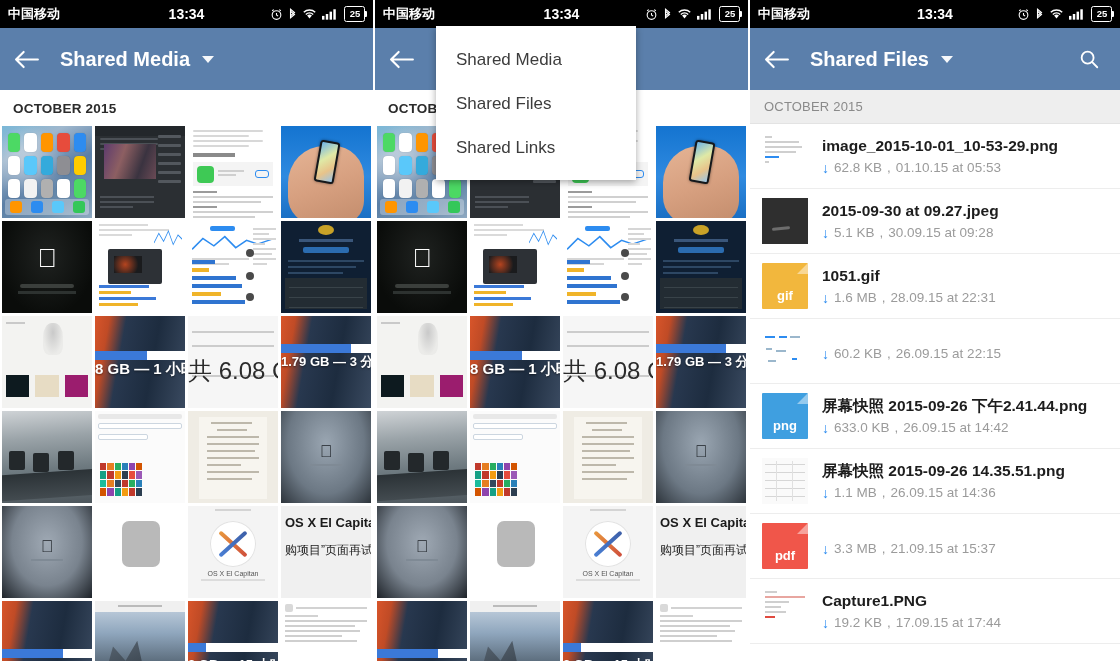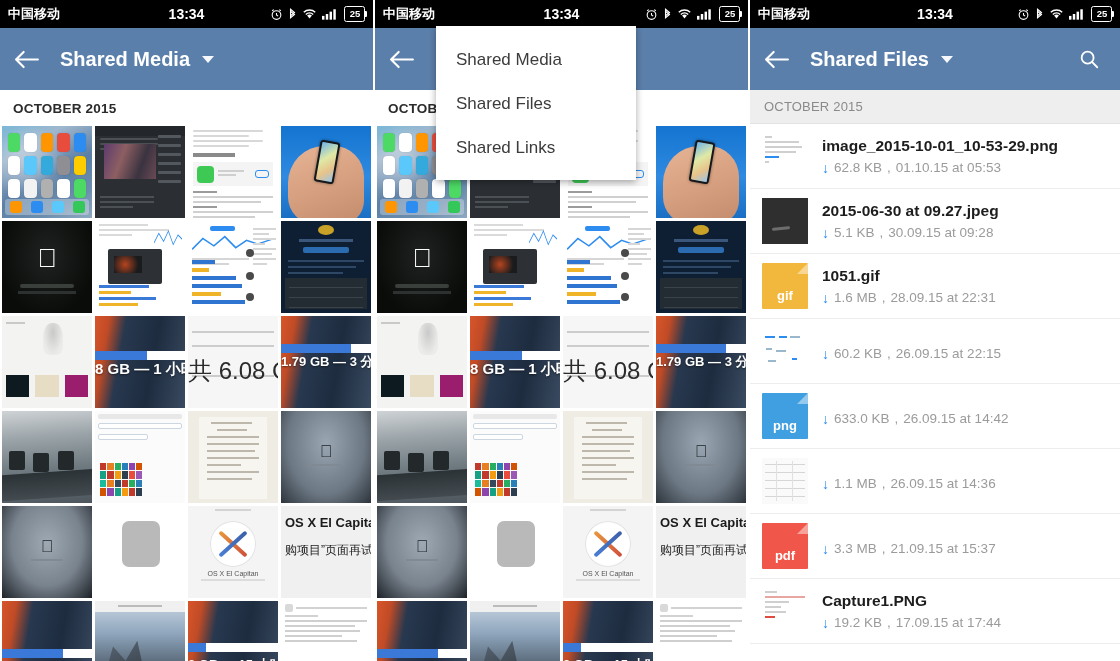--- a/index.html
+++ b/index.html
@@ -1281,21 +1281,21 @@
     </div>
 
 
     <div class="file-row">
       <div class="thumb">
           <div class="tshot-dark">
             <i></i>
           </div>
         </div>
       <div class="file-meta">
-        <div class="file-name">2015-06-30 at 09.27.jpeg</div>
+        <div class="file-name">2015-09-30 at 09.27.jpeg</div>
         <div class="file-sub">
           <span class="dl-arrow">↓</span>
           <span>5.1 KB</span>
             <span>,</span>
           <span>30.09.15 at 09:28</span>
         </div>
       </div>
     </div>
 
     <div class="file-row">
@@ -1333,20 +1333,21 @@
           <span>26.09.15 at 22:15</span>
         </div>
       </div>
     </div>
 
     <div class="file-row">
       <div class="thumb">
         <div class="ftile png">png</div>
       </div>
       <div class="file-meta">
+        <div class="file-name">屏幕快照 2015-09-26 下午2.41.44.png</div>
         <div class="file-sub">
           <span class="dl-arrow">↓</span>
           <span>633.0 KB</span>
             <span>,</span>
           <span>26.09.15 at 14:42</span>
         </div>
       </div>
     </div>
 
     <div class="file-row">
@@ -1355,20 +1356,21 @@
           <i style="top:6px"></i>
             <i style="top:14px"></i>
             <i style="top:22px"></i>
             <i style="top:30px"></i>
             <i style="top:38px"></i>
           <b style="left:14px"></b>
             <b style="left:30px"></b>
         </div>
       </div>
       <div class="file-meta">
+        <div class="file-name">屏幕快照 2015-09-26 14.35.51.png</div>
         <div class="file-sub">
           <span class="dl-arrow">↓</span>
           <span>1.1 MB</span>
             <span>,</span>
           <span>26.09.15 at 14:36</span>
         </div>
       </div>
     </div>
 
     <div class="file-row">

